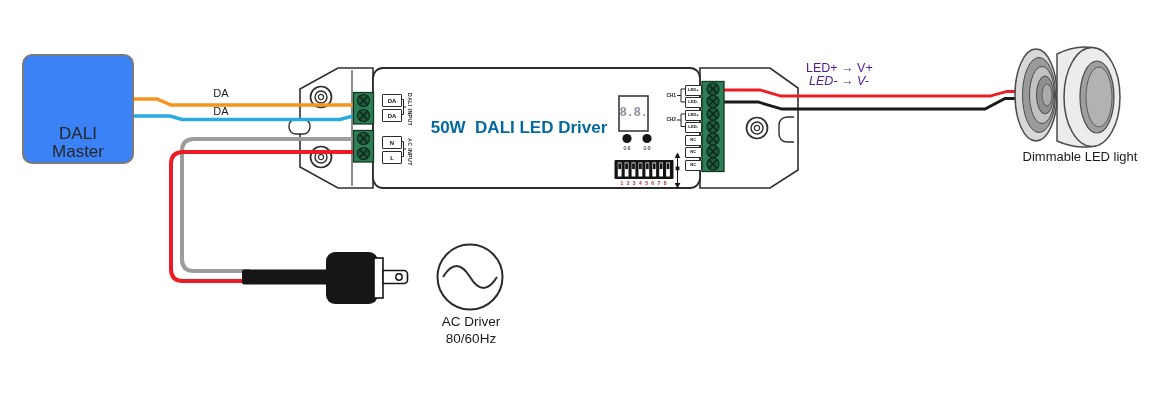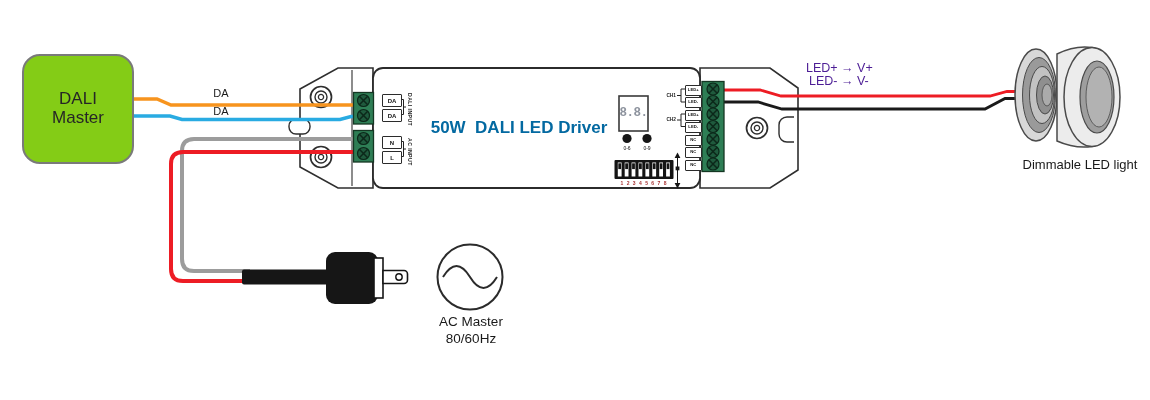--- a/index.html
+++ b/index.html
@@ -2,41 +2,41 @@
 <html><head>
 <meta charset="utf-8">
 <style>
   html,body { margin:0; padding:0; background:#fff; }
   .stage { position:relative; width:1150px; height:400px; background:#fff;
            font-family:"Liberation Sans", sans-serif; overflow:hidden; }
   .stage svg { position:absolute; left:0; top:0; }
   .abs { position:absolute; line-height:1.1; color:#1a1a1a; }
   .ctr { display:flex; align-items:center; justify-content:center; text-align:center; }
   .masterbox { left:22px; top:54px; width:108px; height:106px; border:2px solid #7a7a7a;
-               border-radius:18px; background:#84cc16; font-size:17px; color:#262626; }
+               border-radius:10px; background:#3b82f6; font-size:17px; color:#262626;align-items:flex-end; }
   .masterbox span { width:76px; }
   .dalbl { font-size:11px; width:28px; text-align:center; }
   .title { left:421px; top:119px; width:196px; text-align:center; font-weight:bold;
            font-size:17px; color:#0369a1; white-space:pre; }
   .tbox { position:absolute; border:1px solid #2b2b2b; background:#fff; border-radius:1px;
           display:flex; align-items:center; justify-content:center; font-weight:bold;
           color:#111; line-height:1; }
   .tbox.big { width:18px; height:11px; font-size:6px; }
   .tbox.sm  { width:15.5px; height:9px; font-size:4.2px; }
   .vlbl { writing-mode:vertical-rl; font-size:5.2px; font-weight:bold; letter-spacing:0.4px;
           width:8px; height:34px; display:flex; align-items:center; justify-content:center; }
   .seg { left:619px; top:96px; width:29px; height:35px; font-family:Liberation Mono, monospace;
          font-weight:bold; font-size:12.5px; letter-spacing:-0.5px; color:#8d939e; }
   .btnlbl { font-size:5px; width:18px; text-align:center; color:#111; }
   .diplbl { left:614px; top:180.5px; width:60px; text-align:center; font-size:5px;
             color:#a83232; letter-spacing:1px; white-space:pre; font-weight:bold; }
   .chlbl { font-size:4.8px; font-weight:bold; width:16px; text-align:right; }
   .ledlbl { font-size:12.5px; white-space:pre; color:#4c1d95; }
   .aclbl { width:102px; text-align:center; font-size:13.5px; color:#1a1a1a; }
-  .lightlbl { left:1010px; top:150px; width:140px; text-align:center; font-size:13px; color:#1a1a1a;margin-top:8px; }
+  .lightlbl { left:1010px; top:150px; width:140px; text-align:center; font-size:13px; color:#1a1a1a; }
 </style>
 </head>
 <body>
 
 <div class="stage">
 
 <svg width="1150" height="400" viewBox="0 0 1150 400">
   <defs>
     <g id="gscrew">
       <circle r="6" fill="#1F5A3D" stroke="#0C281A" stroke-width="1.2"></circle>
@@ -185,19 +185,19 @@
 
   <div class="tbox sm" style="left:684.5px; top:84.5px;">LED+</div>
   <div class="tbox sm" style="left:684.5px; top:97px;">LED-</div>
   <div class="tbox sm" style="left:684.5px; top:109.5px;">LED+</div>
   <div class="tbox sm" style="left:684.5px; top:122px;">LED-</div>
   <div class="tbox sm" style="left:684.5px; top:134.5px;">NC</div>
   <div class="tbox sm" style="left:684.5px; top:147px;">NC</div>
   <div class="tbox sm" style="left:684.5px; top:159.5px;">NC</div>
 
   <div class="abs ledlbl" style="left:806px; top:61.5px;">LED+ → V+</div>
-  <div class="abs ledlbl" style="left:809px; top:74.5px;">LED- → V-</div>
-
-  <div class="abs aclbl" style="left:420px; top:315px;">AC Master</div>
+  <div class="abs ledlbl" style="left:809px; top:74.5px;font-style:italic;">LED- → V-</div>
+
+  <div class="abs aclbl" style="left:420px; top:315px;">AC Driver</div>
   <div class="abs aclbl" style="left:420px; top:332px;">80/60Hz</div>
 
   <div class="abs lightlbl">Dimmable LED light</div>
 </div>
 
 </body></html>

